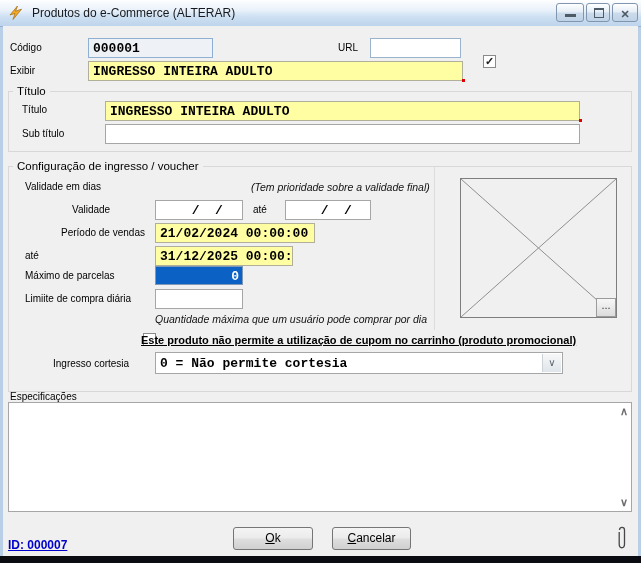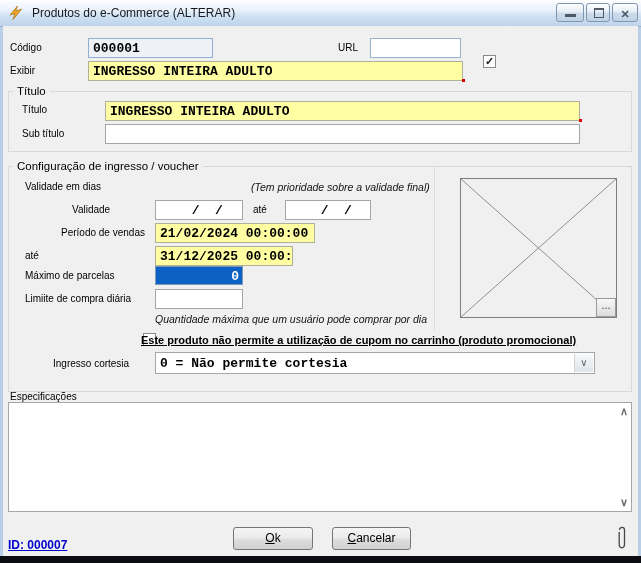--- a/index.html
+++ b/index.html
@@ -155,21 +155,21 @@
 
   <span class="lbl" style="left:25px; top:293px;">Limiite de compra diária</span>
   <div class="fld" style="left:155px; top:289px; width:88px;"></div>
 
   <span class="lbl it" style="left:155px; top:313px;">Quantidade máxima que um usuário pode comprar por dia</span>
 
   <span class="cb" style="left:143px; top:333px;"></span>
   <span class="lbl b" style="left:141px; top:334px; font-size:11px;text-decoration:underline;">Este produto não permite a utilização de cupom no carrinho (produto promocional)</span>
 
   <span class="lbl" style="left:25px; top:358px;margin-left:28px;">Ingresso cortesia</span>
-  <div class="combo" style="left:155px; top:352px; width:440px;">
+  <div class="combo" style="left:155px; top:352px; width:408px;">
     <span class="combo-text">0 = Não permite cortesia</span>
     <span class="combo-btn">∨</span>
   </div>
 
   <div class="imgbox">
     <svg width="155" height="138" viewBox="0 0 155 138">
       <line x1="0" y1="0" x2="155" y2="138" stroke="#8f8f8f" stroke-width="1"></line>
       <line x1="155" y1="0" x2="0" y2="138" stroke="#8f8f8f" stroke-width="1"></line>
     </svg>
   </div>

